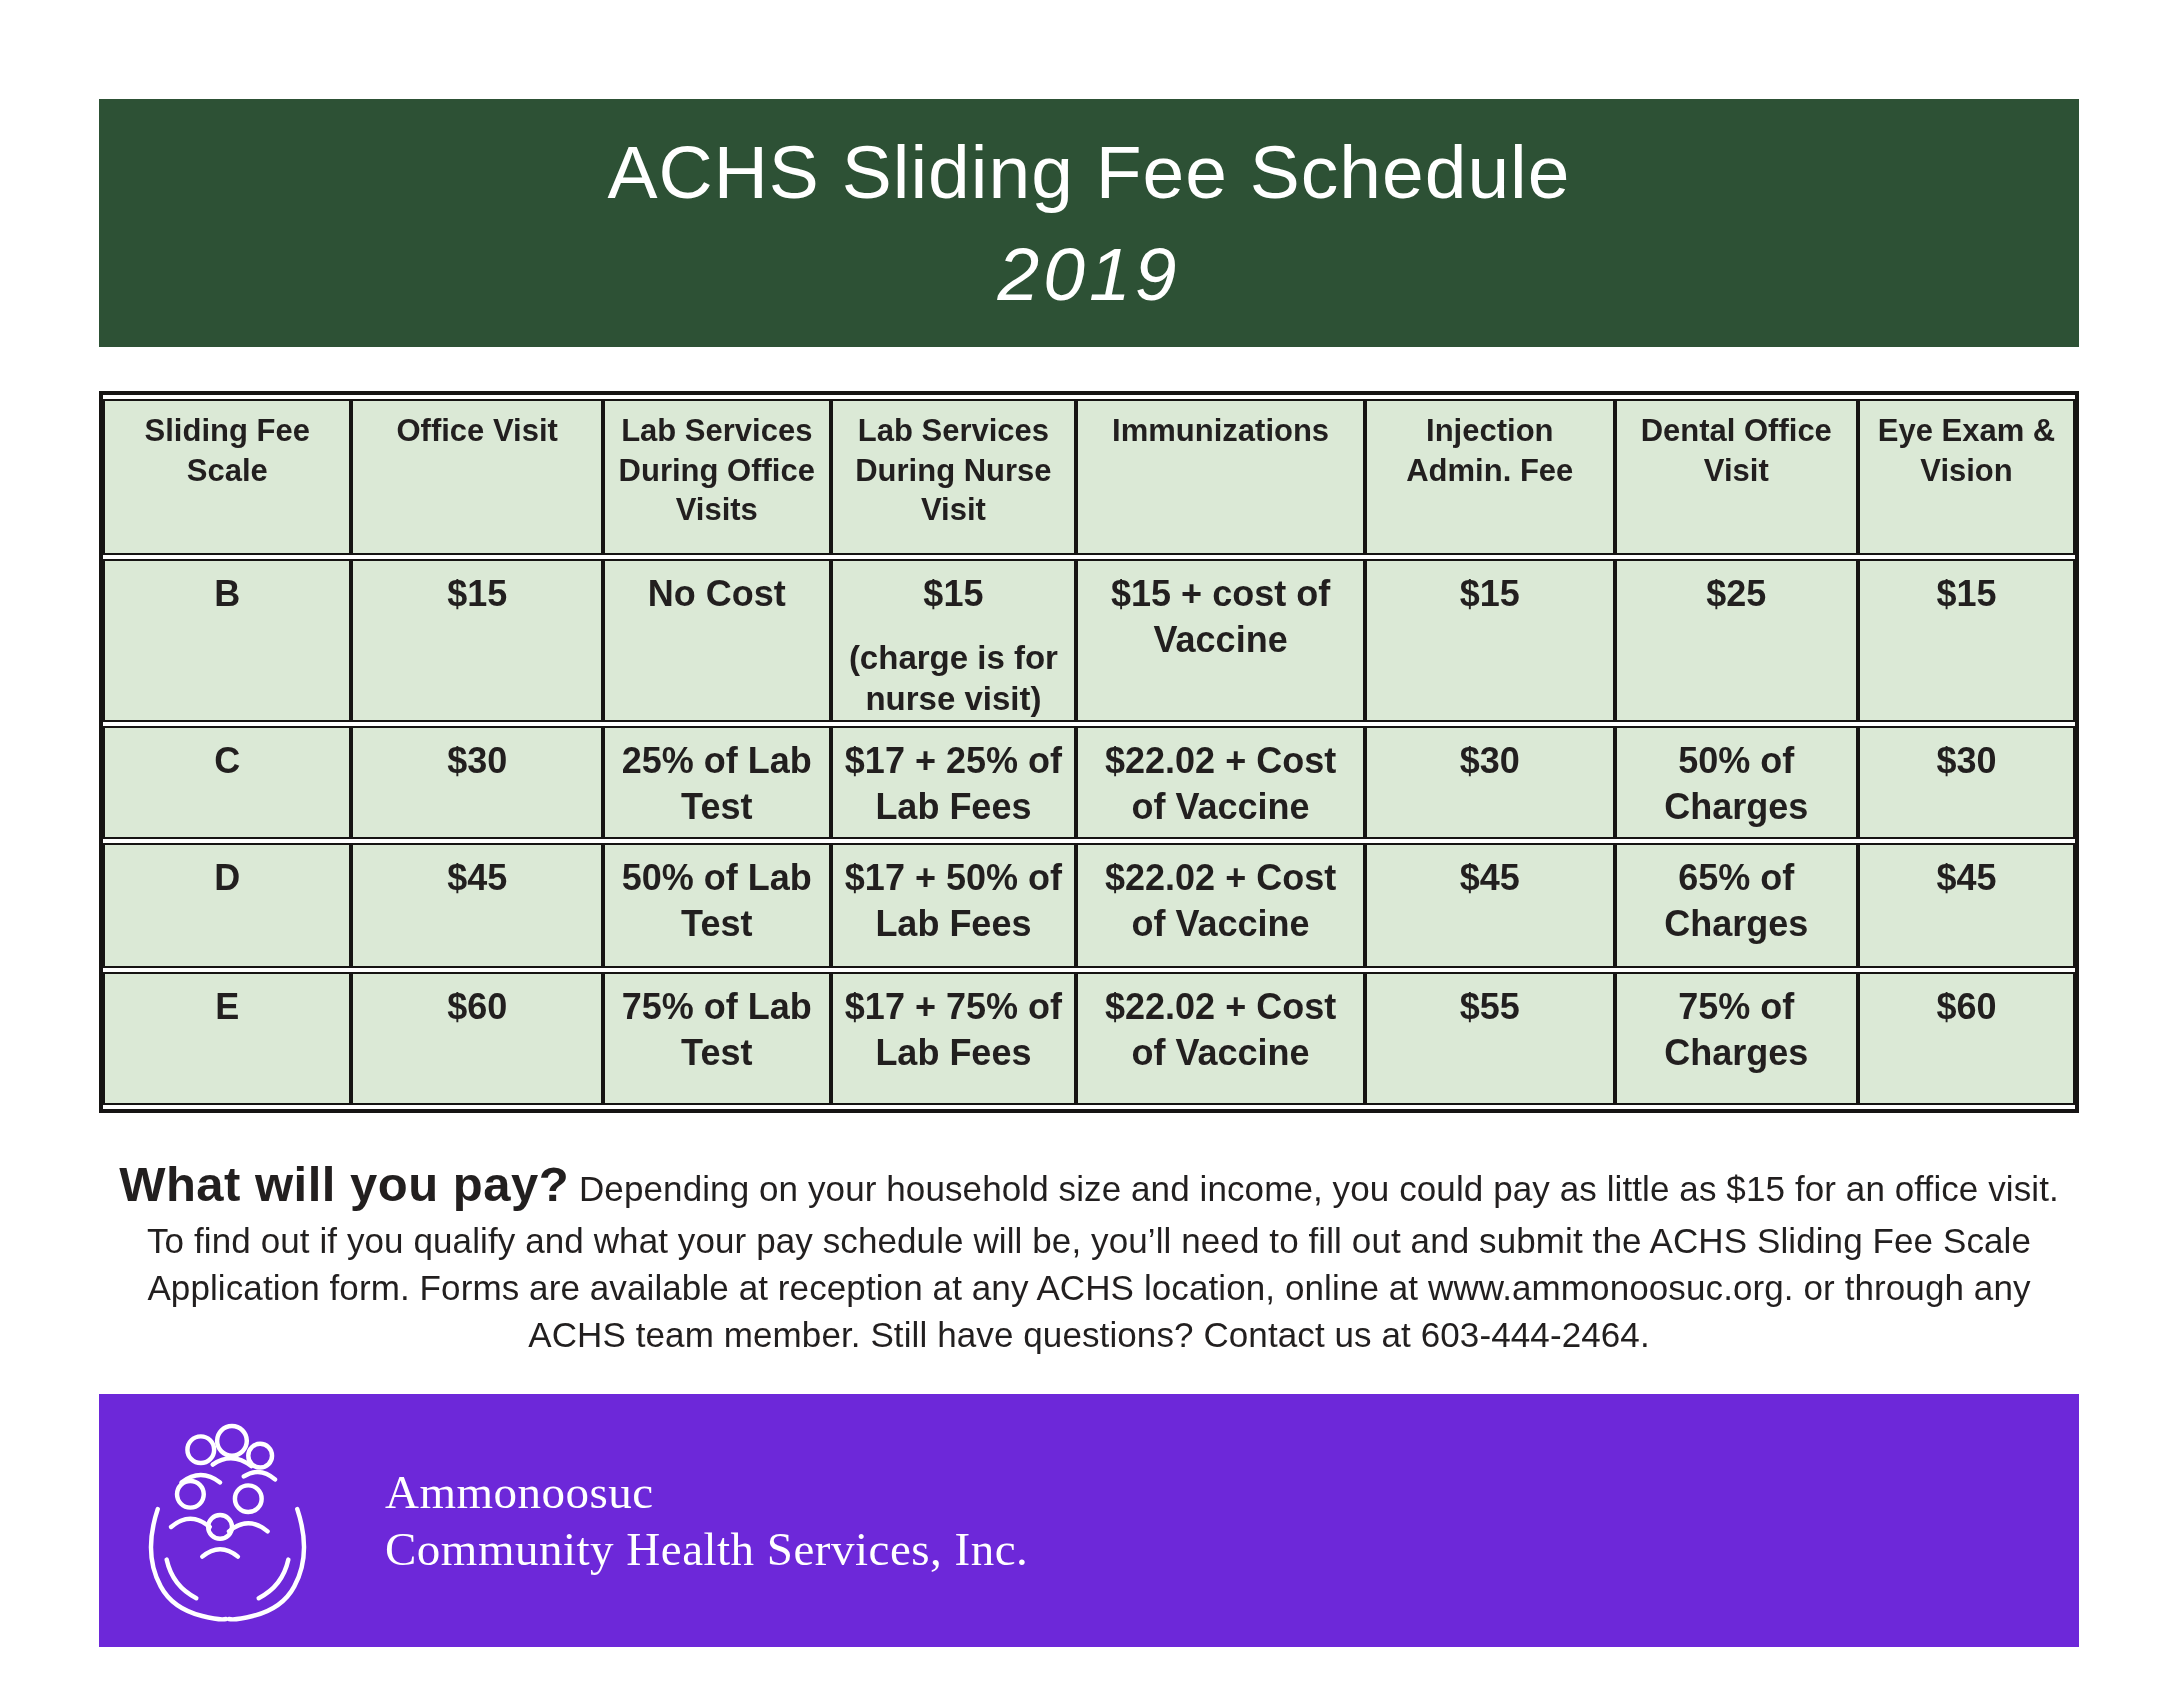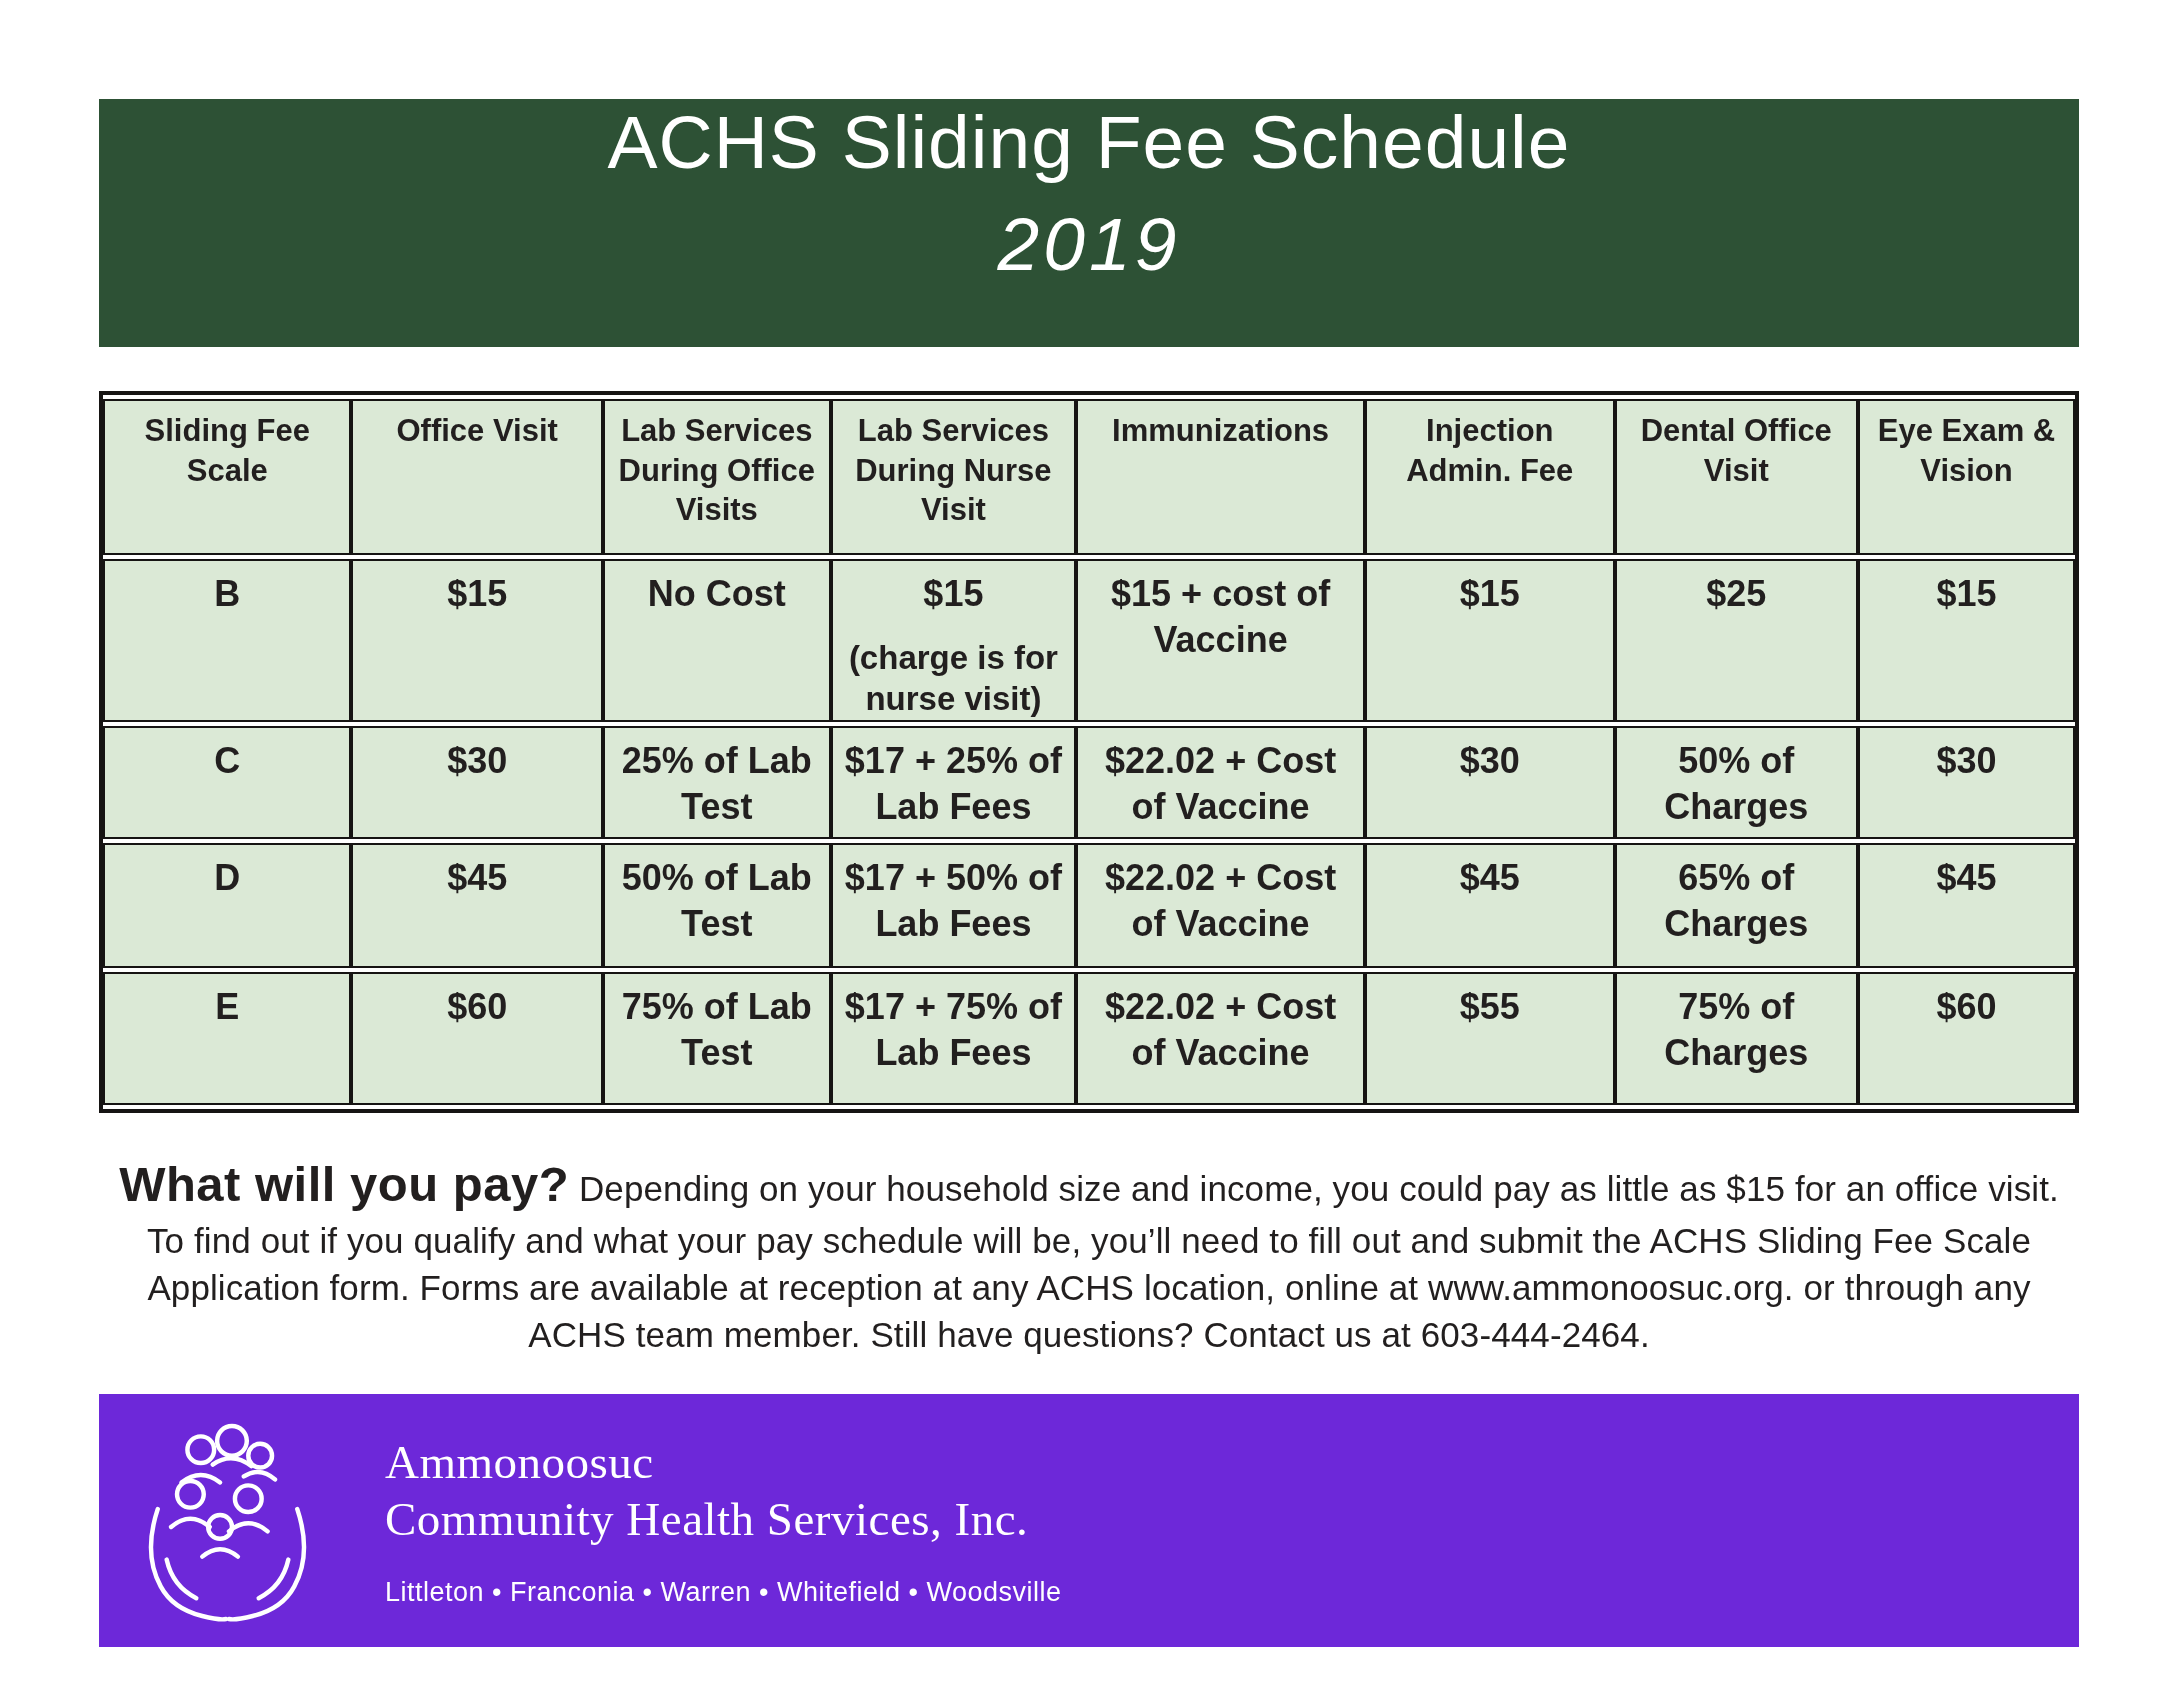--- a/index.html
+++ b/index.html
@@ -7,21 +7,21 @@
     width: 2178px; height: 1683px;
     font-family: "Liberation Sans", sans-serif;
     color: #221f1f;
     position: relative;
   }
   .page { width: 1980px; margin: 0 auto; padding-top: 99px; }
 
   
   .banner {
     height: 248px; background: #2d5135; color: #ffffff;
-    display: flex; flex-direction: column; align-items: center; 
+    display: flex; flex-direction: column; align-items: center; justify-content: center;
     gap: 16px;
   }
   .banner .t1 { font-size: 75px; letter-spacing: 1px; }
   .banner .t2 { font-size: 75px; letter-spacing: 4px; font-style: italic; }
 
   
   table.fee {
     width: 100%; margin-top: 44px;
     border: 4px solid #161413;
     border-collapse: separate; border-spacing: 0 4px;
@@ -168,18 +168,17 @@
 
         <path d="M18 62 q-10 30 2 52 q8 15 28 20 q12 3 16 2"></path>
         <path d="M112 62 q10 30 -2 52 q-8 15 -28 20 q-12 3 -16 2"></path>
         <path d="M24 96 q4 18 20 26"></path>
         <path d="M106 96 q-4 18 -20 26"></path>
       </svg>
     </span>
     <div class="org-block">
       <div class="org-name">Ammonoosuc</div>
       <div class="org-name">Community Health Services, Inc.</div>
-      <div class="locations">Littleton • Franconia • Warren • Whitefield • Woodsville</div>
     </div>
   </footer>
 
 </div>
 
 
 </body></html>

